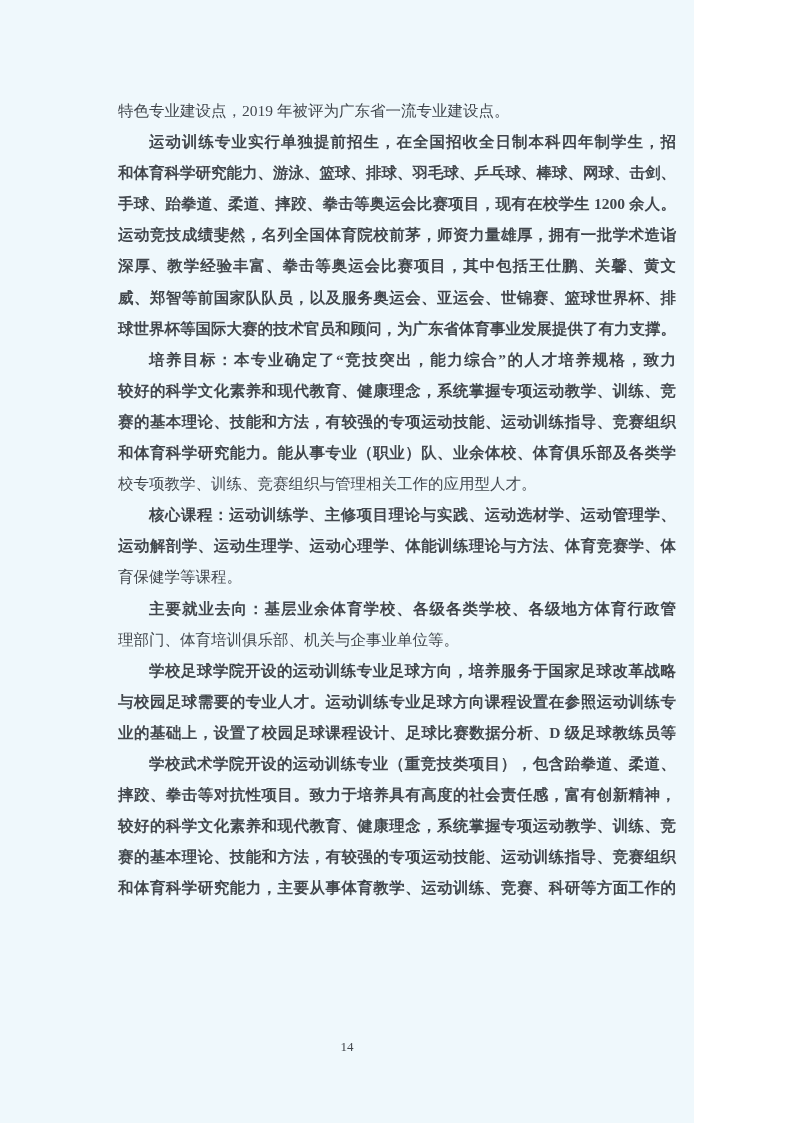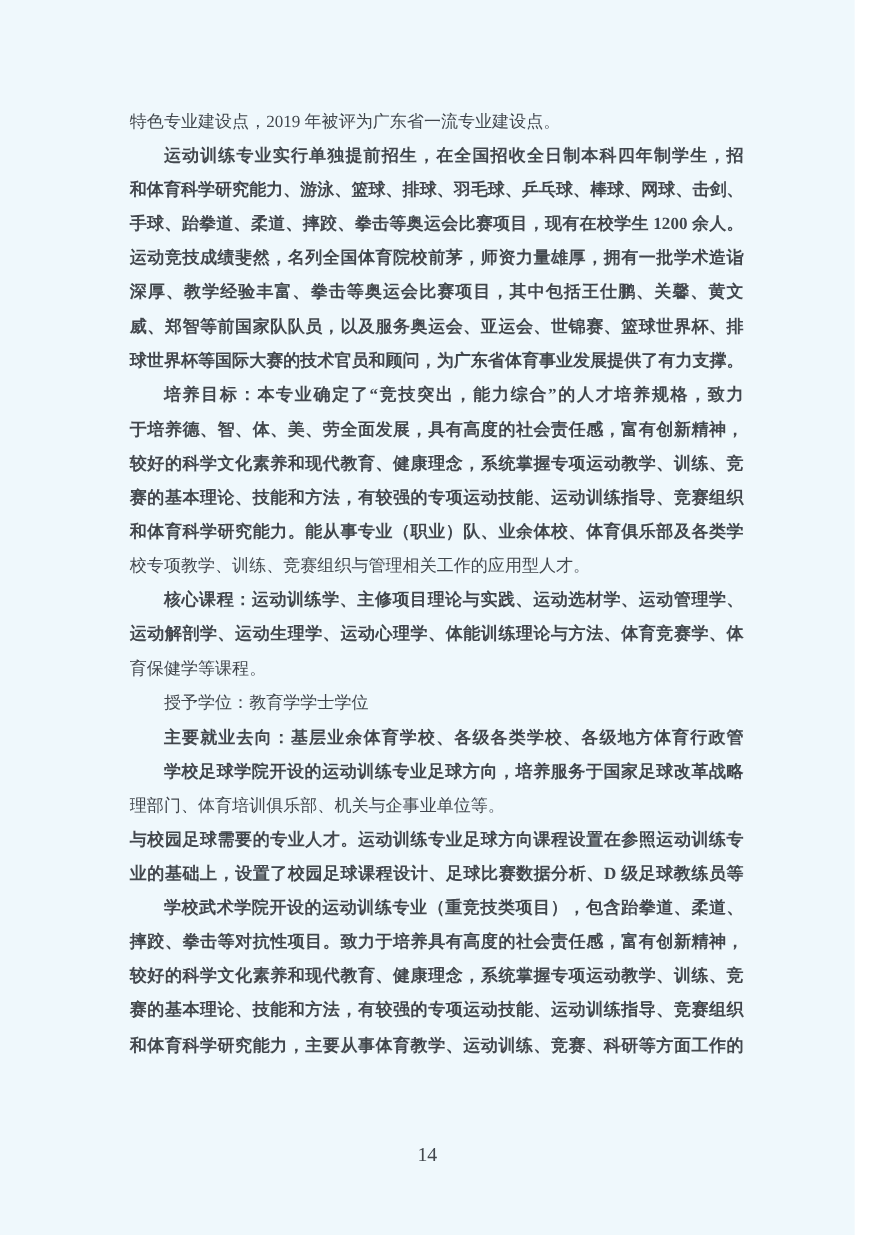--- a/index.html
+++ b/index.html
@@ -7,23 +7,22 @@
     padding: 0;
   }
   body {
     width: 794px;
     height: 1123px;
     overflow: hidden;
     font-family: "Liberation Serif", "DejaVu Serif", serif;
   }
   .page {
     position: relative;
-    width: 759px;
+    width: 694px;
     height: 1123px;
-    padding-left: 18px;
   }
   .body-text {
     position: absolute;
     left: 118px;
     top: 95px;
     width: 558px;
   }
   .line {
     height: 31.1px;
     line-height: 31.1px;
@@ -44,49 +43,47 @@
   .line.indent.justify {
     padding-left: 0;
     text-indent: 31px;
   }
   .page-number {
     position: absolute;
     left: 0;
     right: 0;
     top: 1039px;
     text-align: center;
-    font-size: 18px;
+    font-size: 13px;
   }
 </style>
 </head>
 <body>
 
 <div class="page" style="background: rgb(239, 248, 252); color: rgb(66, 71, 77);">
   <div class="body-text">
       <div class="line">特色专业建设点，2019 年被评为广东省一流专业建设点。</div>
       <div class="line indent justify">运动训练专业实行单独提前招生，在全国招收全日制本科四年制学生，招</div>
       <div class="line justify">和体育科学研究能力、游泳、篮球、排球、羽毛球、乒乓球、棒球、网球、击剑、</div>
       <div class="line justify">手球、跆拳道、柔道、摔跤、拳击等奥运会比赛项目，现有在校学生 1200 余人。</div>
       <div class="line justify">运动竞技成绩斐然，名列全国体育院校前茅，师资力量雄厚，拥有一批学术造诣</div>
       <div class="line justify">深厚、教学经验丰富、拳击等奥运会比赛项目，其中包括王仕鹏、关馨、黄文</div>
       <div class="line justify">威、郑智等前国家队队员，以及服务奥运会、亚运会、世锦赛、篮球世界杯、排</div>
       <div class="line justify">球世界杯等国际大赛的技术官员和顾问，为广东省体育事业发展提供了有力支撑。</div>
       <div class="line indent justify">培养目标：本专业确定了“竞技突出，能力综合”的人才培养规格，致力</div>
-      <div class="line justify">于培养德、智、体、美、劳全面发展，具有高度的社会责任感，富有创新精神，</div>
       <div class="line justify">较好的科学文化素养和现代教育、健康理念，系统掌握专项运动教学、训练、竞</div>
       <div class="line justify">赛的基本理论、技能和方法，有较强的专项运动技能、运动训练指导、竞赛组织</div>
       <div class="line justify">和体育科学研究能力。能从事专业（职业）队、业余体校、体育俱乐部及各类学</div>
       <div class="line">校专项教学、训练、竞赛组织与管理相关工作的应用型人才。</div>
       <div class="line indent justify">核心课程：运动训练学、主修项目理论与实践、运动选材学、运动管理学、</div>
       <div class="line justify">运动解剖学、运动生理学、运动心理学、体能训练理论与方法、体育竞赛学、体</div>
       <div class="line">育保健学等课程。</div>
-      <div class="line indent">授予学位：教育学学士学位</div>
       <div class="line indent justify">主要就业去向：基层业余体育学校、各级各类学校、各级地方体育行政管</div>
+      <div class="line">理部门、体育培训俱乐部、机关与企事业单位等。</div>
       <div class="line indent justify">学校足球学院开设的运动训练专业足球方向，培养服务于国家足球改革战略</div>
-      <div class="line">理部门、体育培训俱乐部、机关与企事业单位等。</div>
       <div class="line justify">与校园足球需要的专业人才。运动训练专业足球方向课程设置在参照运动训练专</div>
       <div class="line justify">业的基础上，设置了校园足球课程设计、足球比赛数据分析、D 级足球教练员等</div>
       <div class="line indent justify">学校武术学院开设的运动训练专业（重竞技类项目），包含跆拳道、柔道、</div>
       <div class="line justify">摔跤、拳击等对抗性项目。致力于培养具有高度的社会责任感，富有创新精神，</div>
       <div class="line justify">较好的科学文化素养和现代教育、健康理念，系统掌握专项运动教学、训练、竞</div>
       <div class="line justify">赛的基本理论、技能和方法，有较强的专项运动技能、运动训练指导、竞赛组织</div>
       <div class="line justify">和体育科学研究能力，主要从事体育教学、运动训练、竞赛、科研等方面工作的</div>
     </div>
   <div class="page-number">14</div>
 </div>

